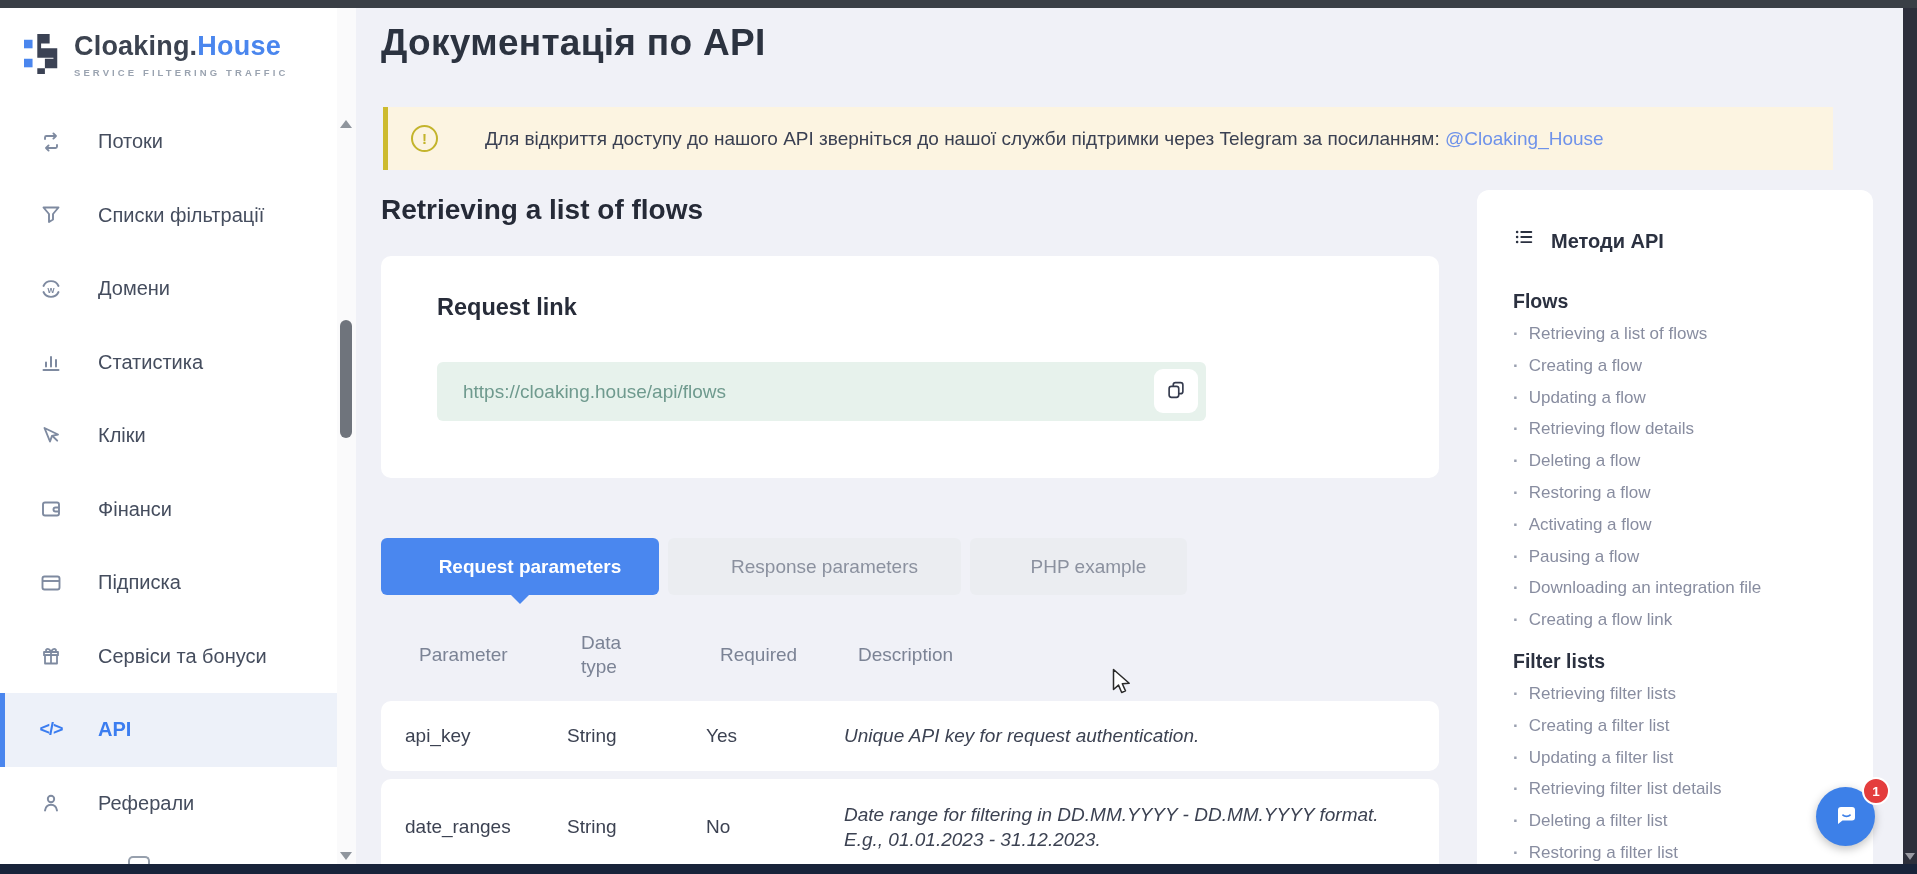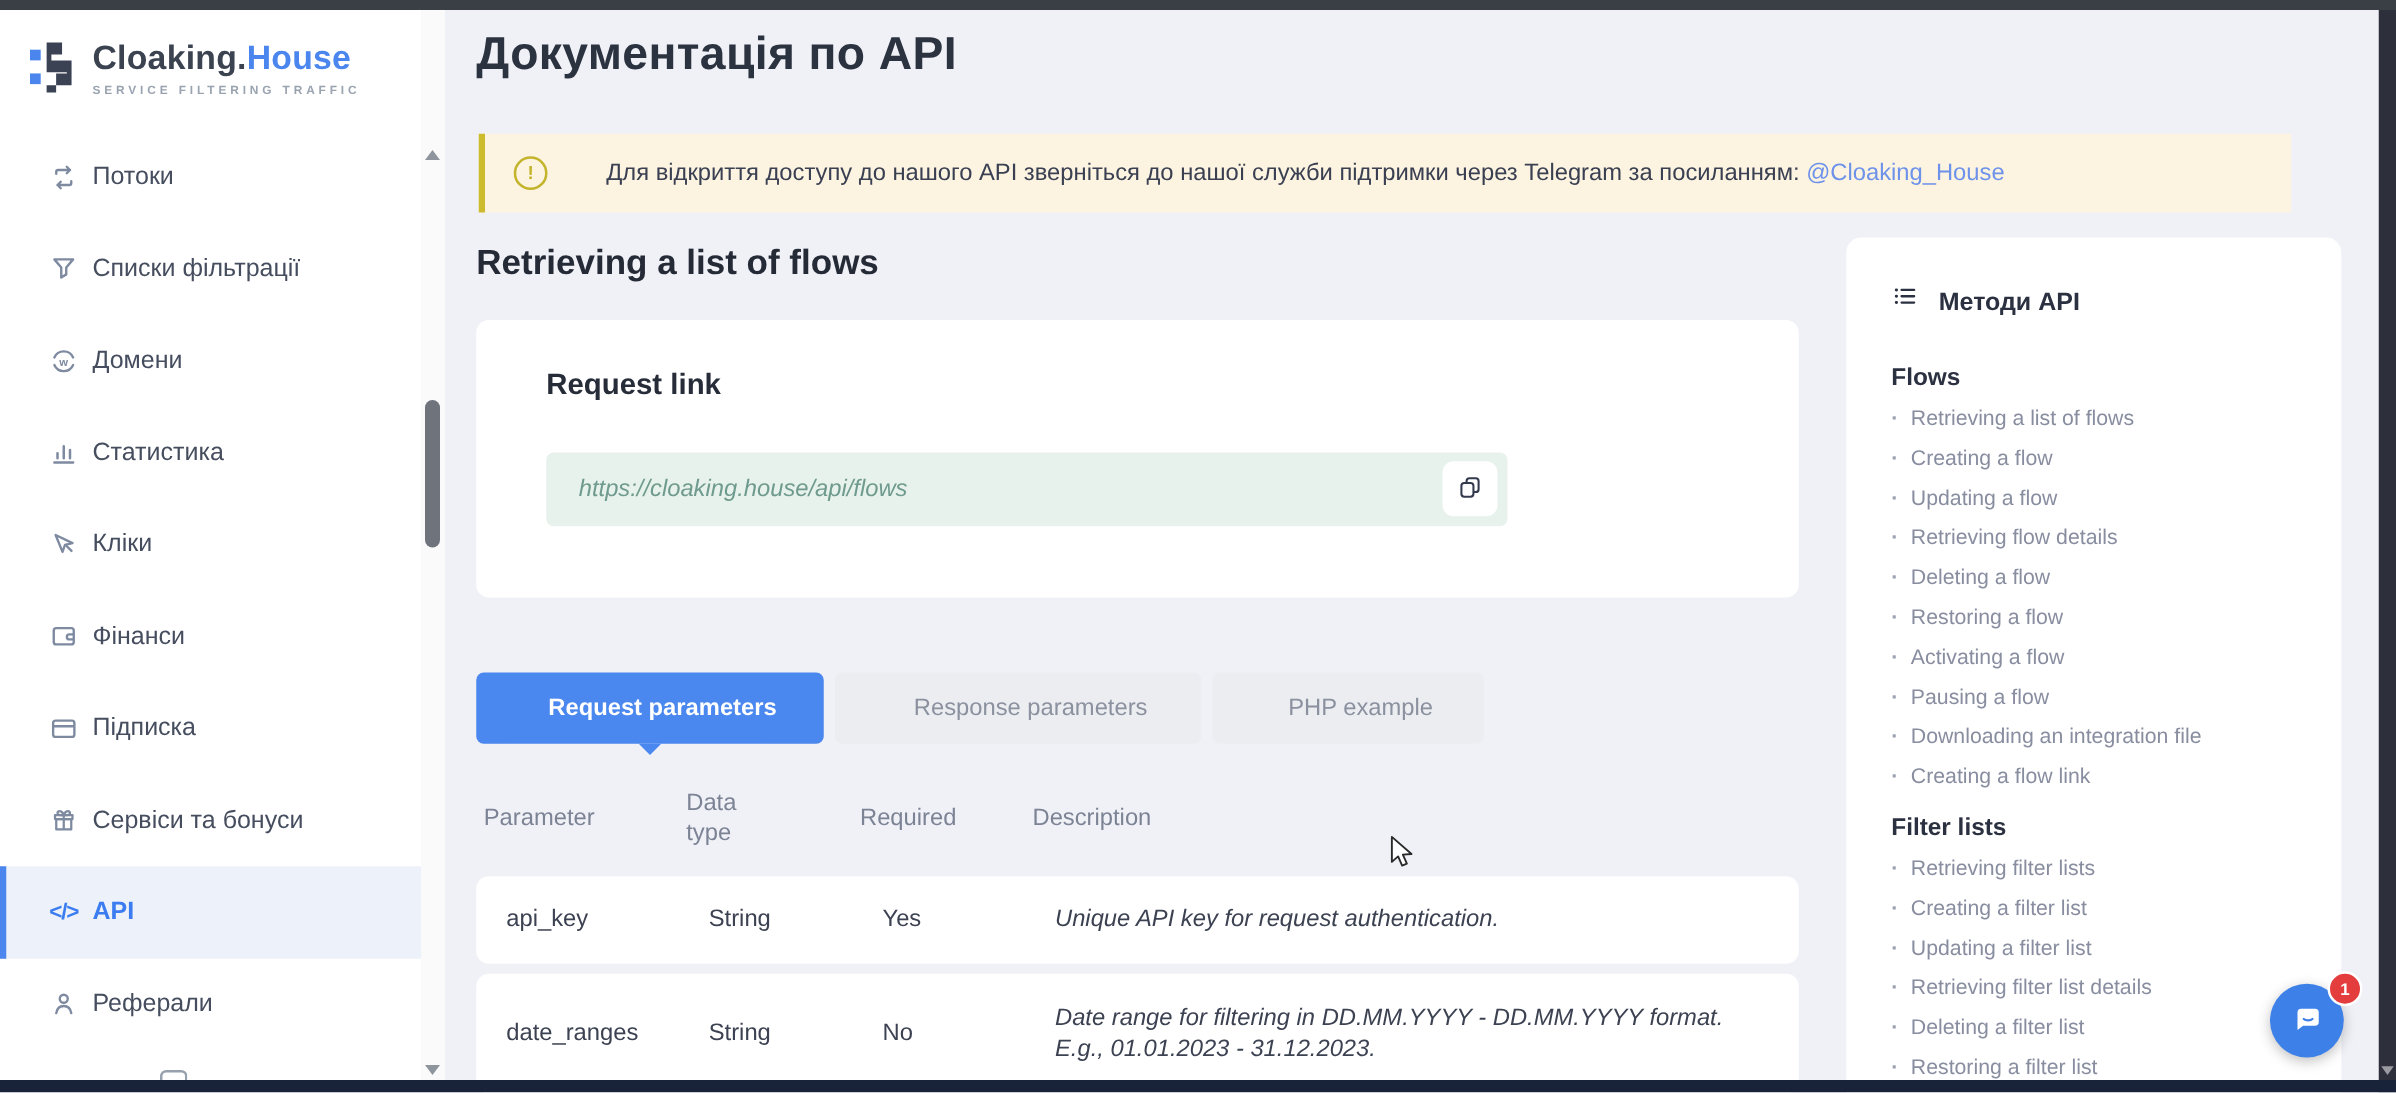--- a/index.html
+++ b/index.html
@@ -15,21 +15,21 @@
 
   
   .sidebar{position:absolute;left:0;top:8px;width:337px;height:856px;background:#fff;z-index:5;}
   .logo{position:absolute;left:24px;top:22px;display:flex;gap:12px;align-items:flex-start;}
   .logo-text{display:flex;flex-direction:column;}
   .logo-name{font-size:27px;font-weight:700;color:#3c4350;line-height:32px;letter-spacing:.2px;}
   .logo-name .house{color:#4a86ee;}
   .logo-tag{font-size:9.5px;letter-spacing:3.1px;color:#9aa3b0;margin-top:5px;font-weight:600;}
 
   .nav{position:absolute;top:97px;left:0;width:100%;}
-  .nav-item{height:73.5px;display:flex;align-items:center;padding-left:38px;gap:10px;
+  .nav-item{height:73.5px;display:flex;align-items:center;padding-left:38px;gap:34px;
             color:#454d5e;font-size:20px;font-weight:500;cursor:pointer;position:relative;}
   .nav-icon{width:26px;height:26px;color:#7e8aa0;display:flex;align-items:center;justify-content:center;flex:0 0 26px;}
   .nav-icon svg{width:24px;height:24px;}
   .api-glyph{font-size:18px;font-weight:700;letter-spacing:-1px;}
   .nav-item.active{background:#edf1f9;color:#3b7df0;font-weight:700;}
   .nav-item.active::before{content:"";position:absolute;left:0;top:0;bottom:0;width:5px;background:#4a86ee;}
   .nav-item.active .nav-icon{color:#3b7df0;}
   .partial-icon{position:absolute;left:128px;top:856px;width:18px;height:9px;border:2px solid #97a0ad;
                 border-bottom:none;border-radius:5px 5px 0 0;z-index:6;}
 
@@ -47,36 +47,36 @@
   .notice{position:absolute;left:27px;top:99px;width:1450px;height:63px;background:#fcf4e1;
           border-left:5px solid #cdbb2e;display:flex;align-items:center;gap:15px;padding-left:23px;box-sizing:border-box;}
   .notice-icon{width:23px;height:23px;border:2.5px solid #c3b42c;border-radius:50%;color:#c3b42c;
                font-weight:700;font-size:15px;display:flex;align-items:center;justify-content:center;flex:0 0 23px;}
   .notice-text{font-size:19px;color:#3a4052;margin-left:32px;}
   .notice-link{color:#6e92ea;cursor:pointer;}
   .section-h{position:absolute;left:25px;top:186px;margin:0;font-size:28px;font-weight:800;color:#252a37;}
 
   .req-card{position:absolute;left:25px;top:248px;width:1058px;height:222px;background:#fff;border-radius:10px;}
   .req-title{position:absolute;left:56px;top:38px;margin:0;font-size:23.5px;font-weight:800;color:#272c39;}
-  .url-box{position:absolute;left:56px;top:106px;width:769px;height:59px;background:#e7f2ec;border-radius:6px;font-style:italic;}
+  .url-box{position:absolute;left:56px;top:106px;width:769px;height:59px;background:#e7f2ec;border-radius:6px;}
   .url-text{position:absolute;left:26px;top:0;line-height:59px;font-size:19px;color:#6f9a8e;}
   .copy-btn{position:absolute;right:8px;top:7px;width:44px;height:44px;background:#fff;border:none;border-radius:9px;
             display:flex;align-items:center;justify-content:center;cursor:pointer;padding:0;}
 
   .tabs{position:absolute;left:25px;top:530px;display:flex;gap:9px;}
   .tab{height:57px;display:flex;align-items:center;justify-content:center;font-size:19px;border-radius:6px;cursor:pointer;padding-left:20px;}
   .tab.active{width:258px;background:#4a87ef;color:#fff;font-weight:600;position:relative;}
   .tab.active::after{content:"";position:absolute;left:50%;margin-left:-9px;top:100%;width:0;height:0;
                      border:9px solid transparent;border-top-color:#4a87ef;}
   .tab.plain{background:#ebedf1;color:#8b919f;font-weight:500;}
   .tab.t2{width:273px;} .tab.t3{width:197px;}
 
   .grid-cols{display:grid;grid-template-columns:162px 139px 138px 1fr;align-items:center;
              padding-left:24px;box-sizing:border-box;}
-  .thead{position:absolute;left:7px;top:607px;width:1058px;height:80px;color:#7b8395;font-size:19px;}
+  .thead{position:absolute;left:39px;top:607px;width:1058px;height:80px;color:#7b8395;font-size:19px;}
   .th-wrap{width:68px;line-height:24px;}
   .trow{position:absolute;left:25px;width:1058px;background:#fff;border-radius:10px;font-size:19px;color:#3c4252;}
   .trow1{top:693px;height:70px;}
   .trow2{top:771px;height:96px;}
   .td-desc{line-height:25.5px;padding-right:46px;font-style:italic;}
 
   
   .methods{position:absolute;left:1477px;top:190px;width:396px;height:700px;background:#fff;border-radius:12px;z-index:4;}
   .m-inner{padding:36px 26px 0 36px;}
   .m-head{display:flex;gap:16px;align-items:center;font-size:20px;font-weight:700;color:#2b3140;line-height:30px;}

